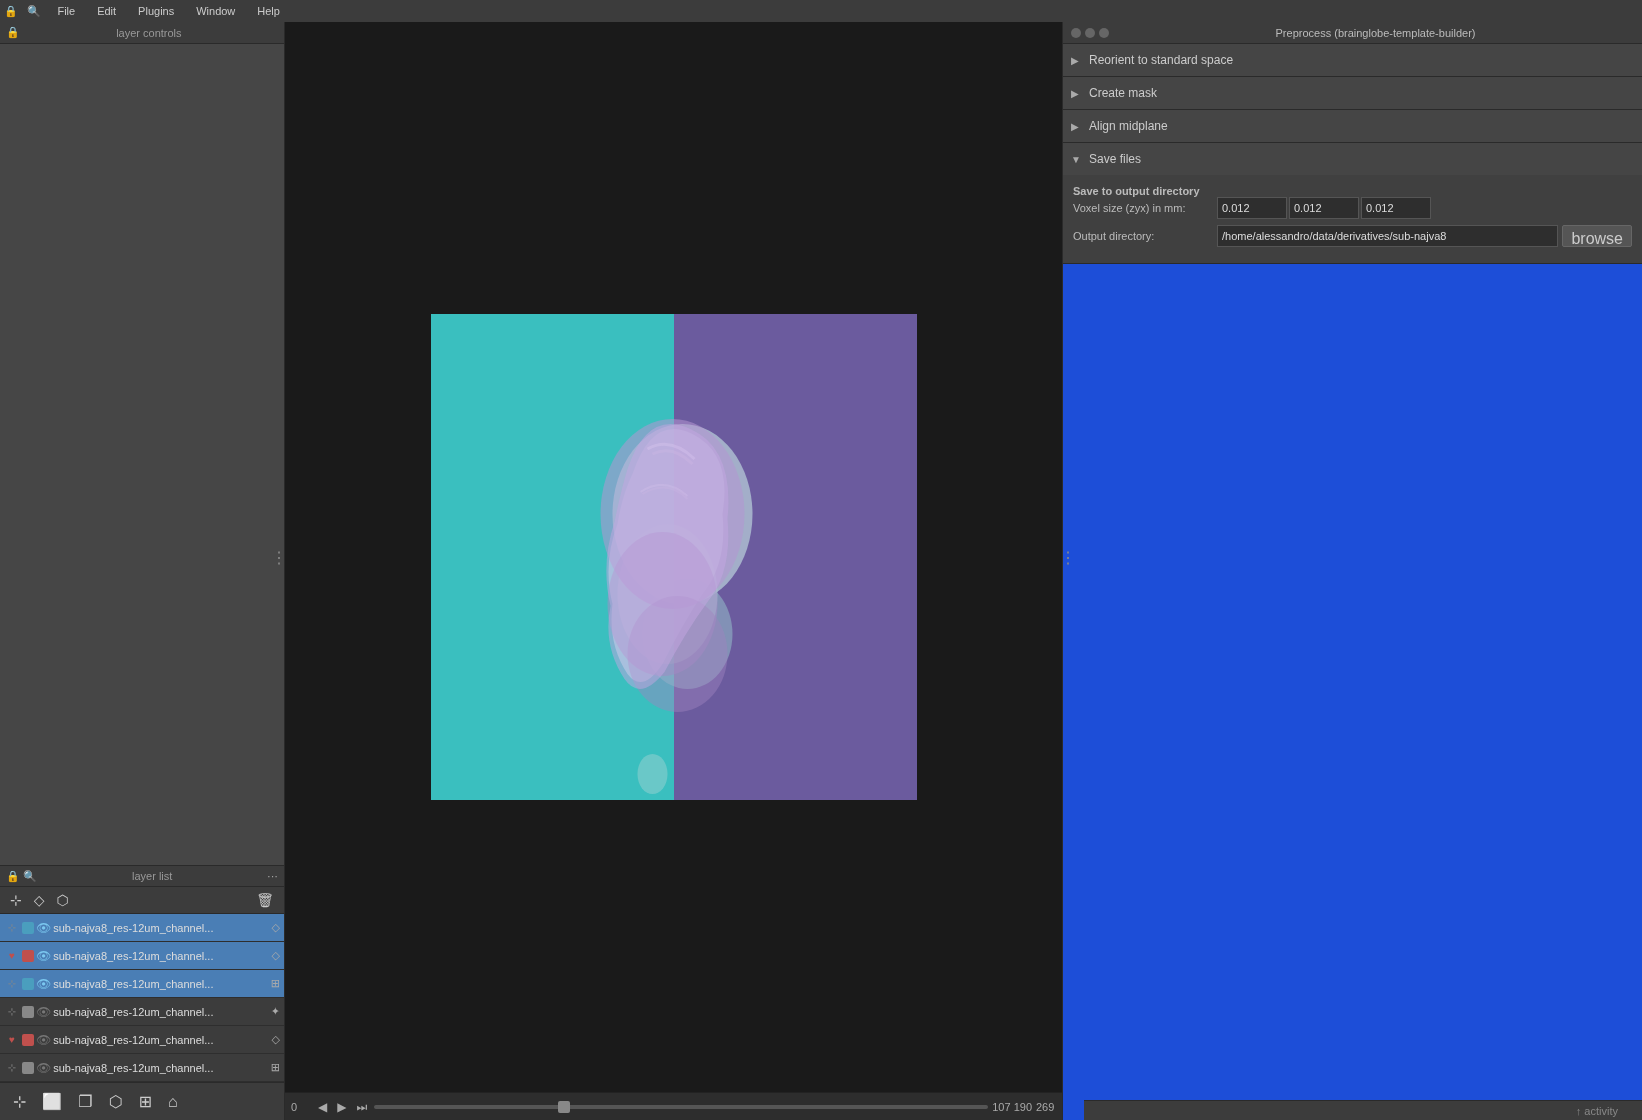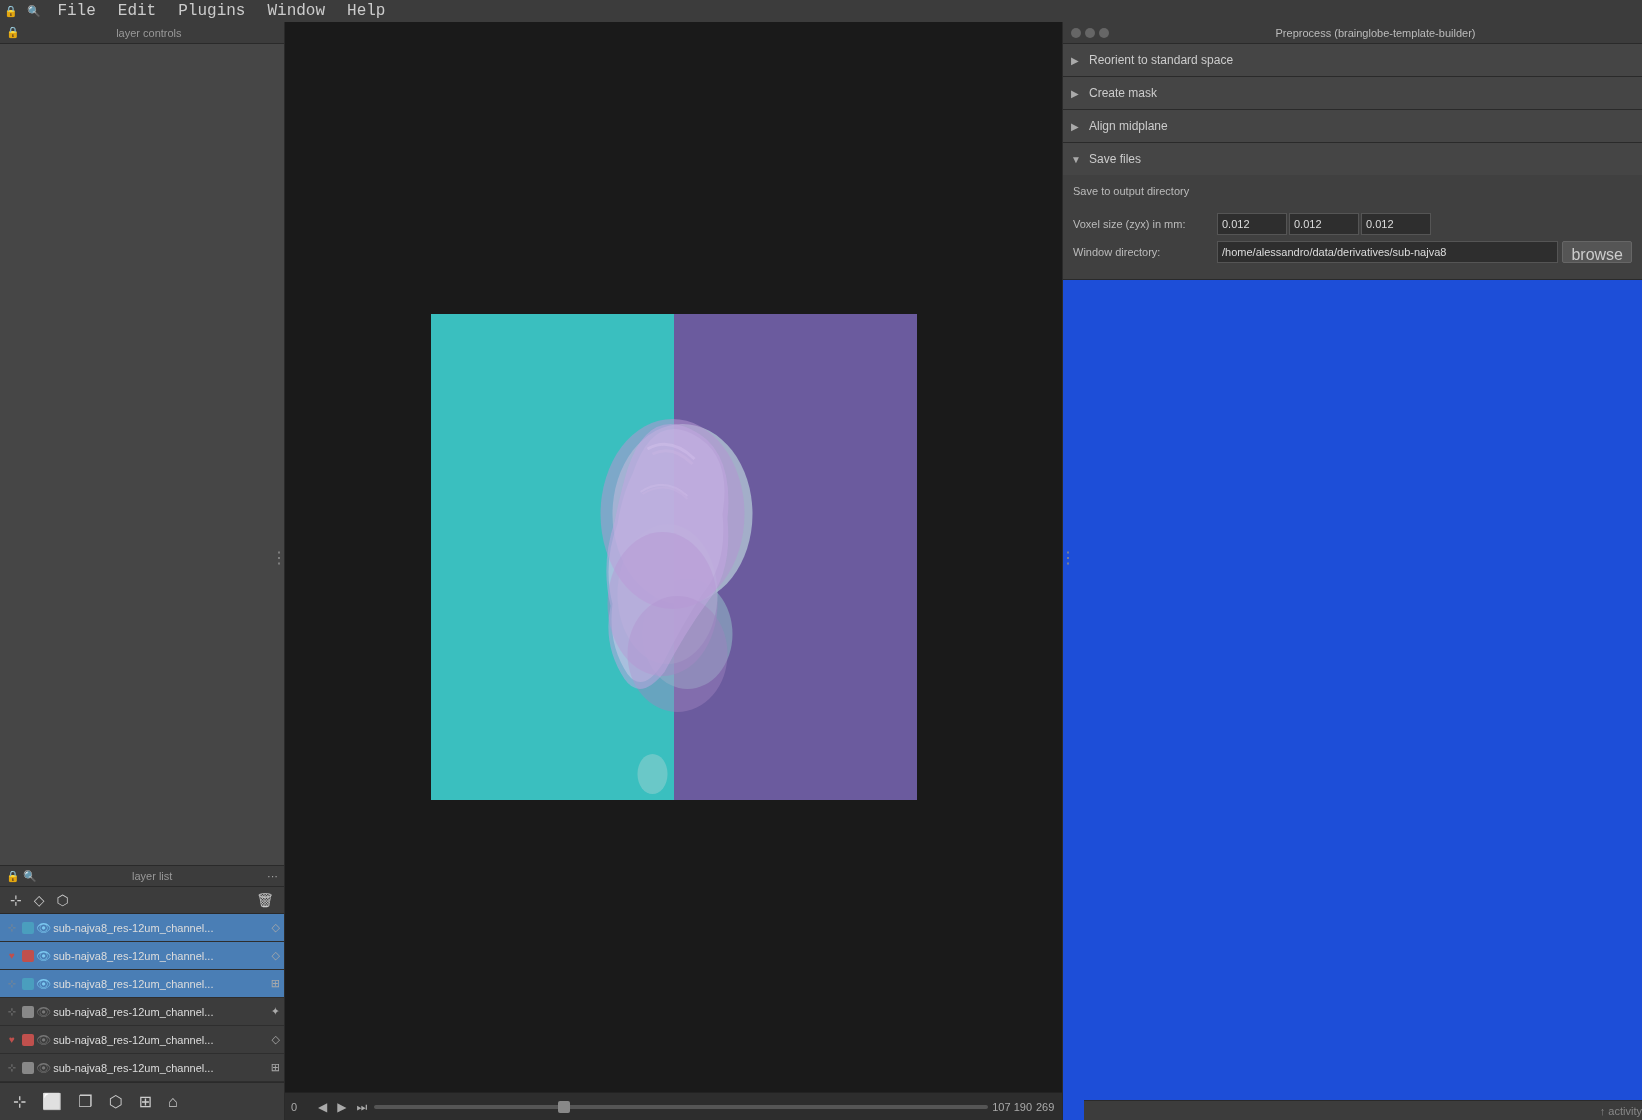--- a/index.html
+++ b/index.html
@@ -20,24 +20,23 @@
       display: flex;
       align-items: center;
       background: #3c3c3c;
       height: 22px;
       padding: 0 4px;
       gap: 10px;
       flex-shrink: 0;
     }
     .menubar-item {
       color: #ccc;
-      font-size: 16px;
+      font-size: 11px;
       cursor: pointer;
       padding: 2px 6px;
-      font-family: Liberation Mono, monospace;
     }
 
     
     .main-content {
       display: flex;
       flex: 1;
       overflow: hidden;
     }
 
     
@@ -358,21 +357,22 @@
     .section-content.open { display: block; }
 
     
     .save-files-section .section-content {
       padding: 10px;
     }
 
     .save-to-dir-label {
       font-size: 11px;
       color: #bbb;
-      margin-bottom: 16px;
+      margin-bottom: 0;
+      font-weight: bold;
     }
 
     .form-row {
       display: flex;
       align-items: center;
       margin-bottom: 6px;
       gap: 4px;
     }
     .form-label {
       color: #bbb;
@@ -427,21 +427,21 @@
       cursor: pointer;
       border-radius: 2px;
       margin-top: 6px;
       text-align: center;
     }
 
     .activity-bar {
       display: flex;
       align-items: center;
       justify-content: flex-end;
-      padding: 2px 0;
+      padding: 2px 24px;
       background: #3c3c3c;
       border-top: 1px solid #2a2a2a;
       color: #888;
       font-size: 11px;
       height: 20px;
       margin-left: 21px;
     }
 
     
     .brain-svg-left {
@@ -646,21 +646,21 @@
         <div class="form-row">
           <span class="form-label">Voxel size (zyx) in mm:</span>
           <div class="voxel-inputs">
             <input class="voxel-input" type="text" value="0.012" style="">
             <input class="voxel-input" type="text" value="0.012" style="">
             <input class="voxel-input" type="text" value="0.012" style="">
           </div>
         </div>
 
         <div class="form-row">
-          <span class="form-label">Window directory:</span>
+          <span class="form-label">Output directory:</span>
           <input class="dir-input" type="text" value="/home/alessandro/data/derivatives/sub-najva8" style="">
           <button class="browse-btn">browse</button>
         </div>
 
       </div>
     </div>
 
     <div class="activity-bar" style="margin-top:auto">
       <span>↑ activity</span>
     </div>

